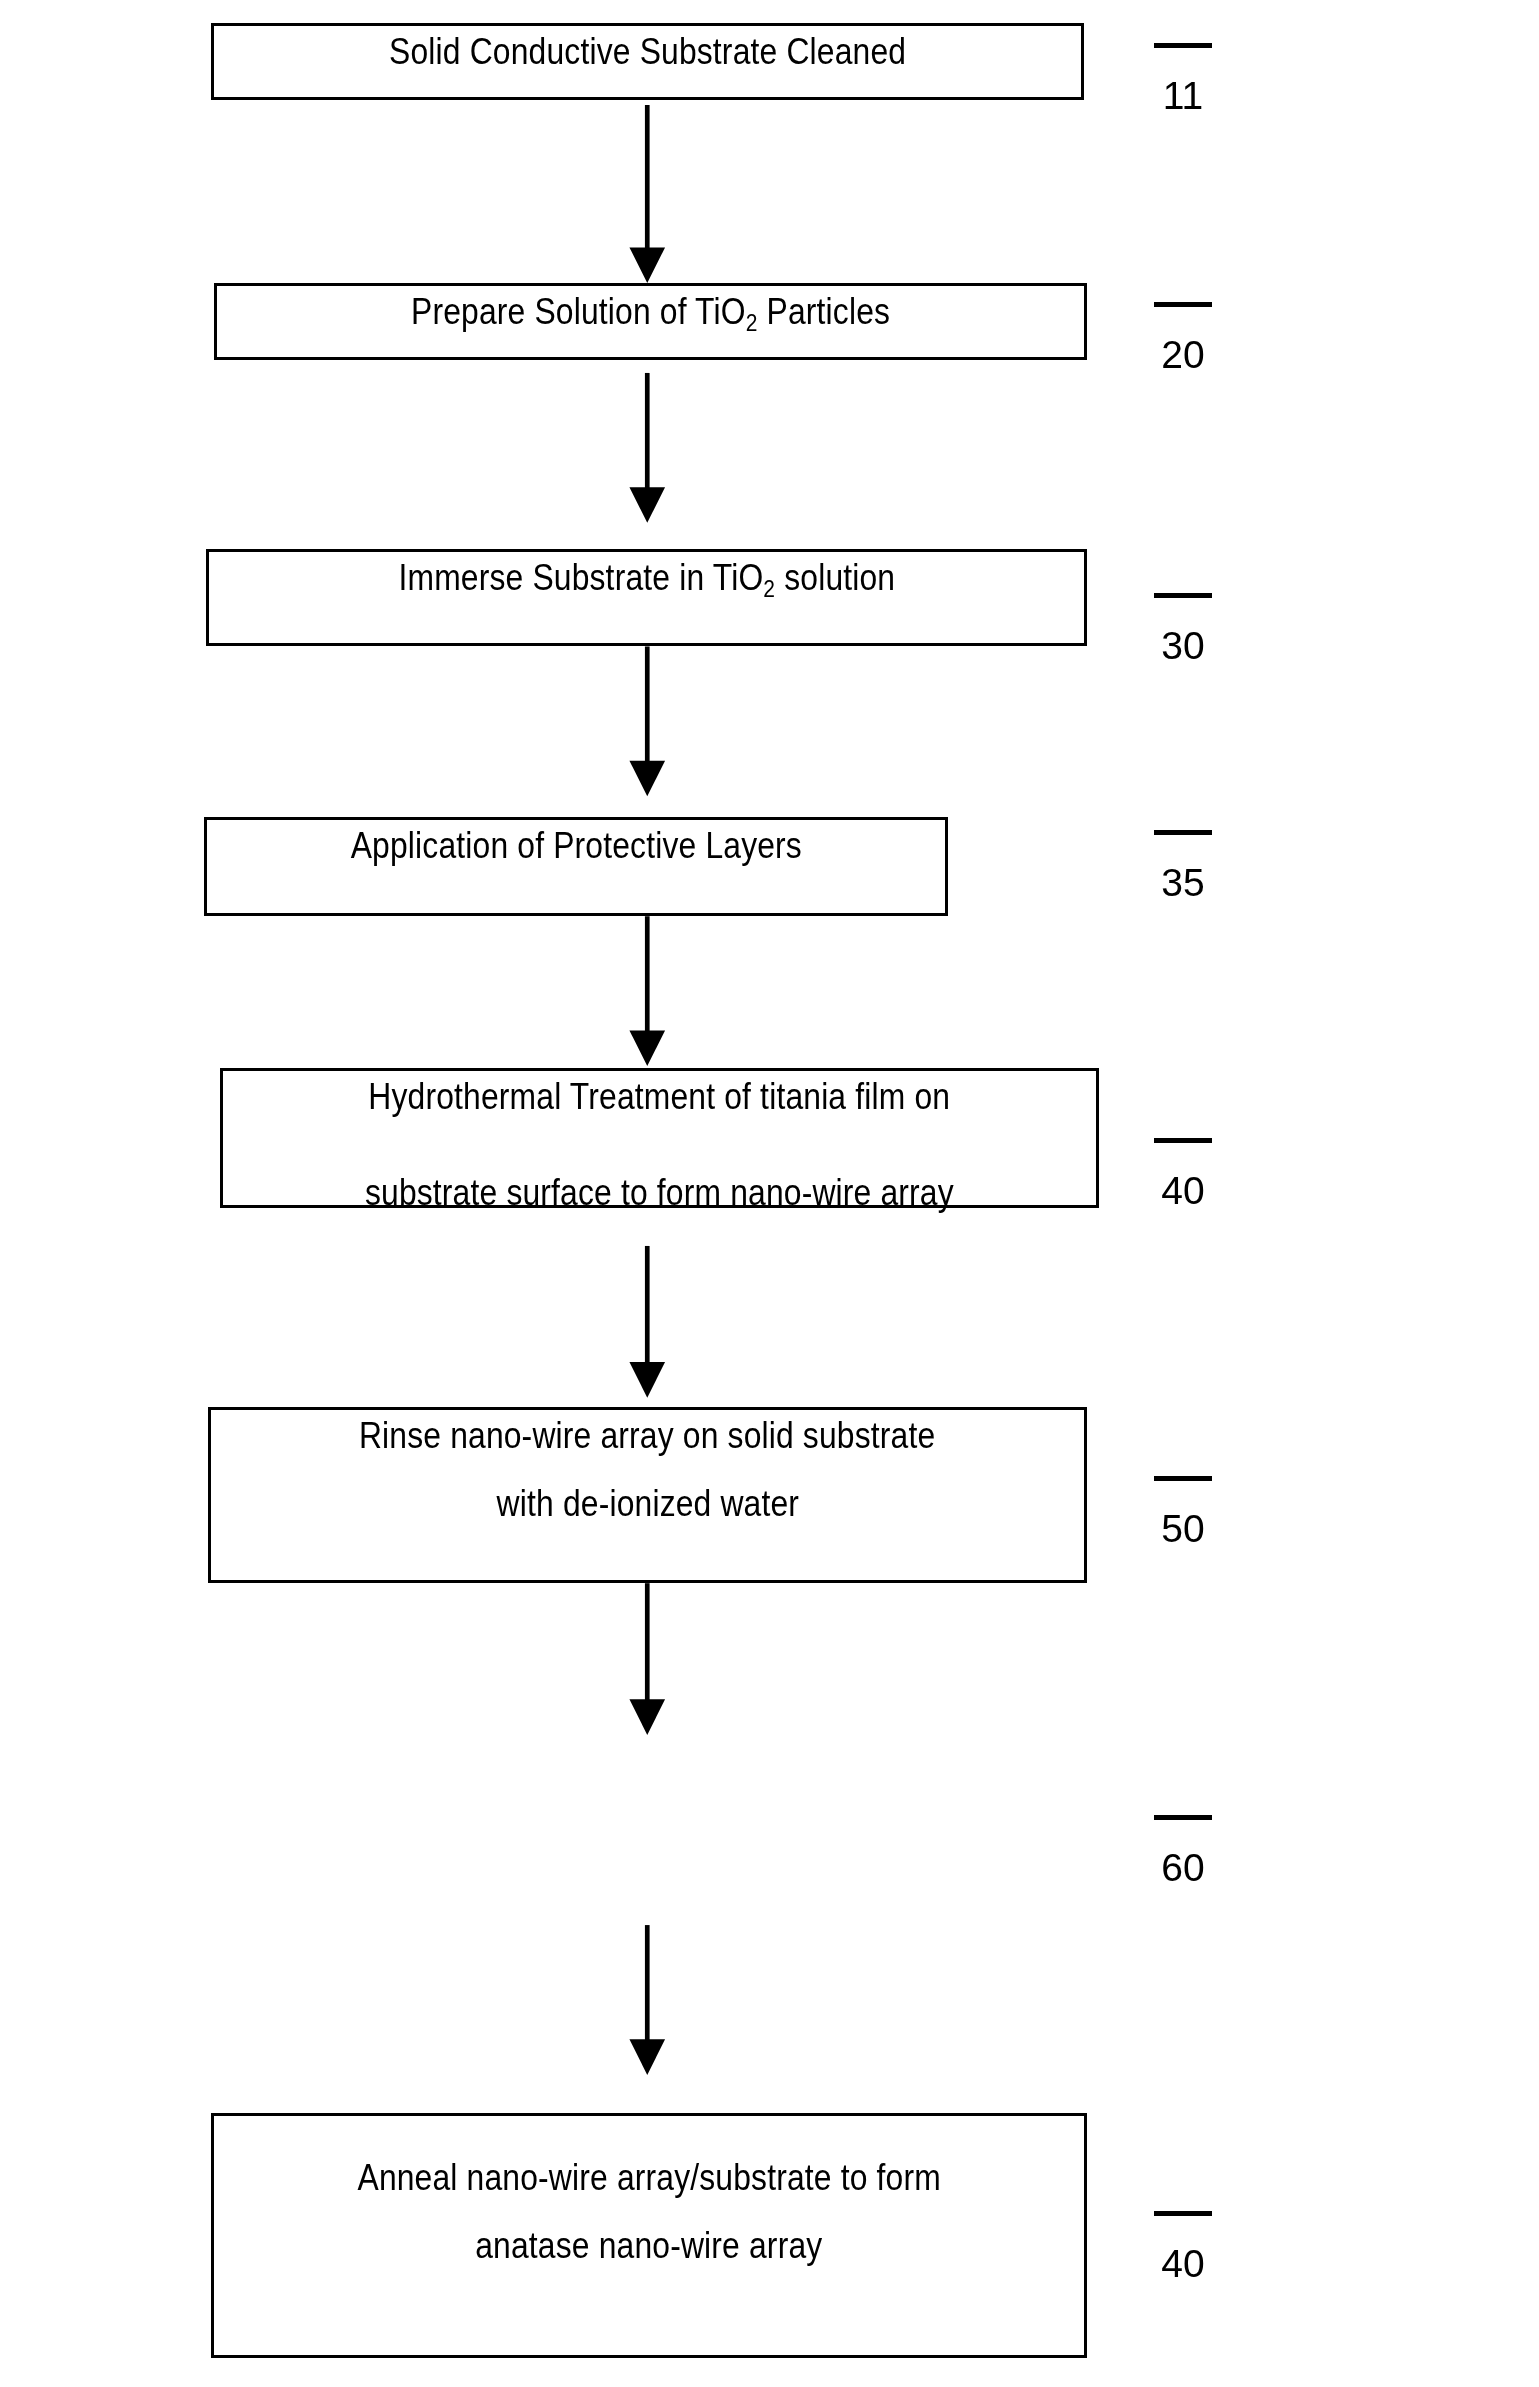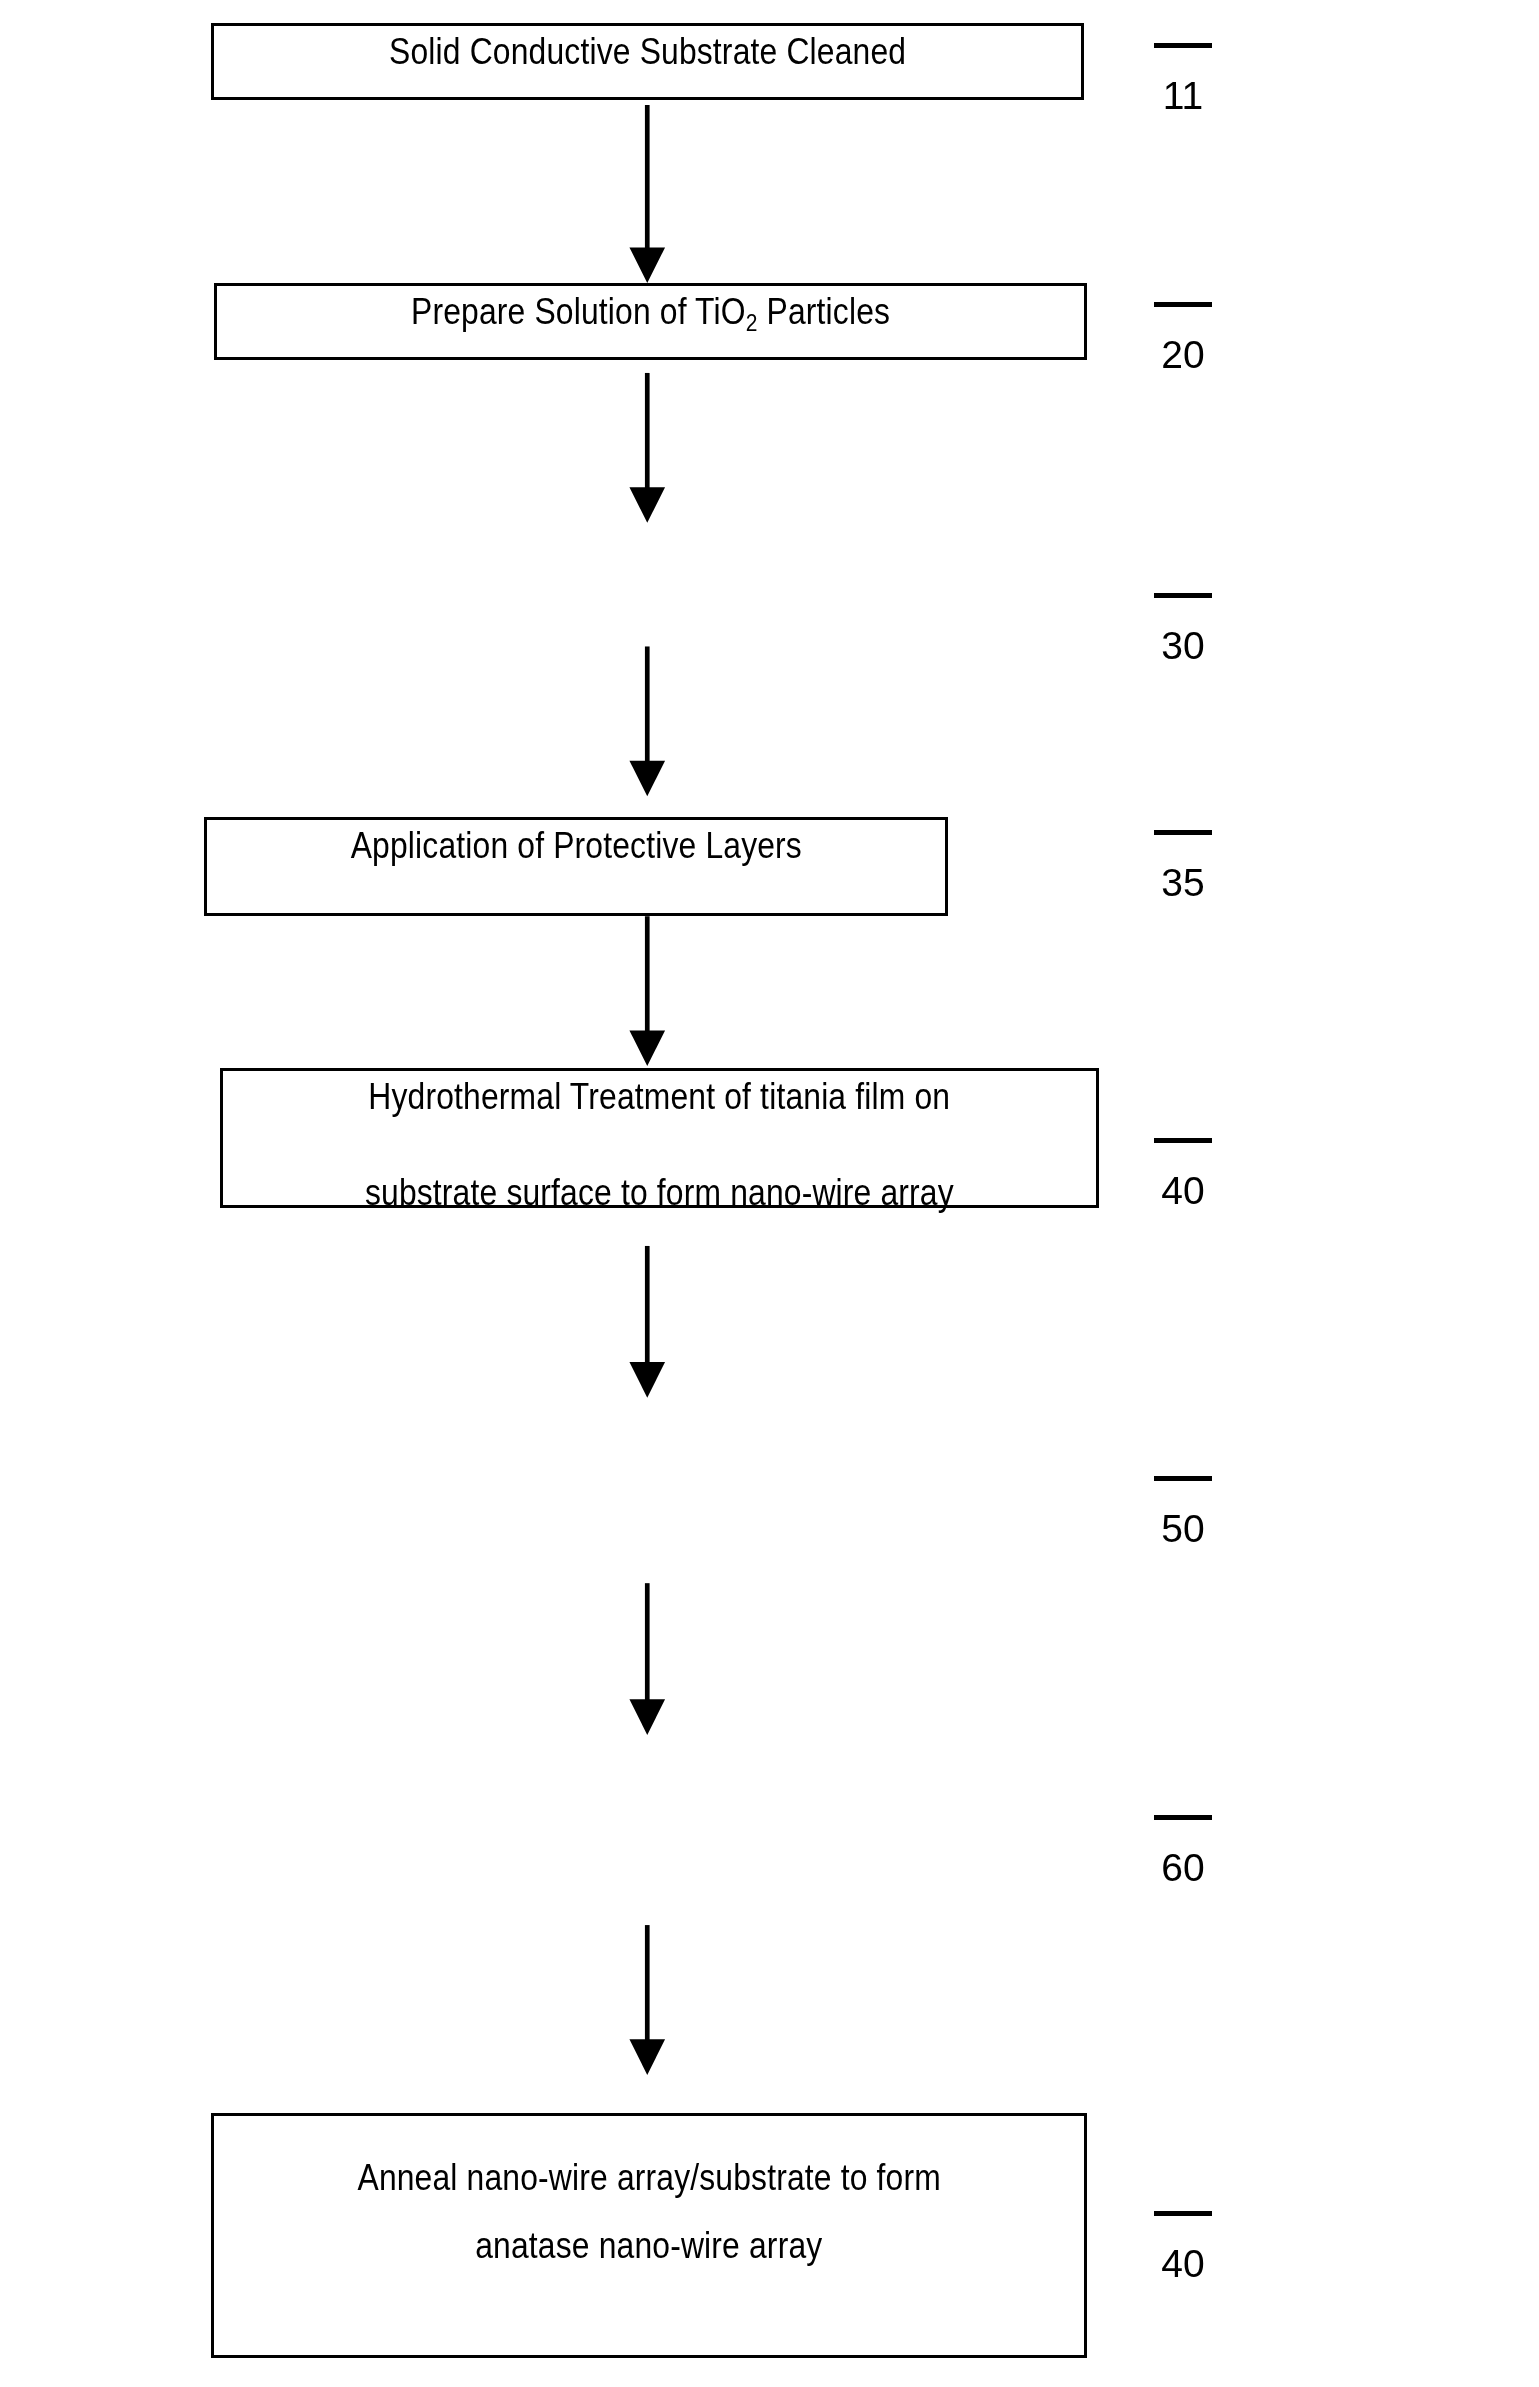--- a/index.html
+++ b/index.html
@@ -107,20 +107,23 @@
   </svg>
 
   <div class="node" style="left:214px; top:283px; width:873px; height:77px;">
     <div class="node-text"><span>Prepare Solution of TiO</span><sub>2</sub><span> Particles</span></div>
   </div>
   <div class="ref" style="left:1154px; top:302px;">
     <span class="ref-dash"></span>
     <span class="ref-num">20</span>
   </div>
 
+  <div class="node" style="left:206px; top:549px; width:881px; height:97px;">
+    <div class="node-text" style="margin-bottom:15px;"><span>Immerse Substrate in TiO</span><sub>2</sub><span> solution</span></div>
+  </div>
   <div class="ref" style="left:1154px; top:593px;">
     <span class="ref-dash"></span>
     <span class="ref-num">30</span>
   </div>
 
   <div class="node" style="left:204px; top:817px; width:744px; height:99px;">
     <div class="node-text" style="margin-bottom:13px;">Application of Protective Layers</div>
   </div>
   <div class="ref" style="left:1154px; top:830px;">
     <span class="ref-dash"></span>
@@ -129,20 +132,24 @@
 
   <div class="node" style="left:220px; top:1068px; width:879px; height:140px;gap:28px;">
     <div class="node-text">Hydrothermal Treatment of titania film on</div>
     <div class="node-text" style="margin-top:15px;">substrate surface to form nano-wire array</div>
   </div>
   <div class="ref" style="left:1154px; top:1138px;">
     <span class="ref-dash"></span>
     <span class="ref-num">40</span>
   </div>
 
+  <div class="node" style="left:208px; top:1407px; width:879px; height:176px;">
+    <div class="node-text">Rinse nano-wire array on solid substrate</div>
+    <div class="node-text" style="margin-top:15px;">with de-ionized water</div>
+  </div>
   <div class="ref" style="left:1154px; top:1476px;">
     <span class="ref-dash"></span>
     <span class="ref-num">50</span>
   </div>
 
   <div class="ref" style="left:1154px; top:1815px;">
     <span class="ref-dash"></span>
     <span class="ref-num">60</span>
   </div>
 

